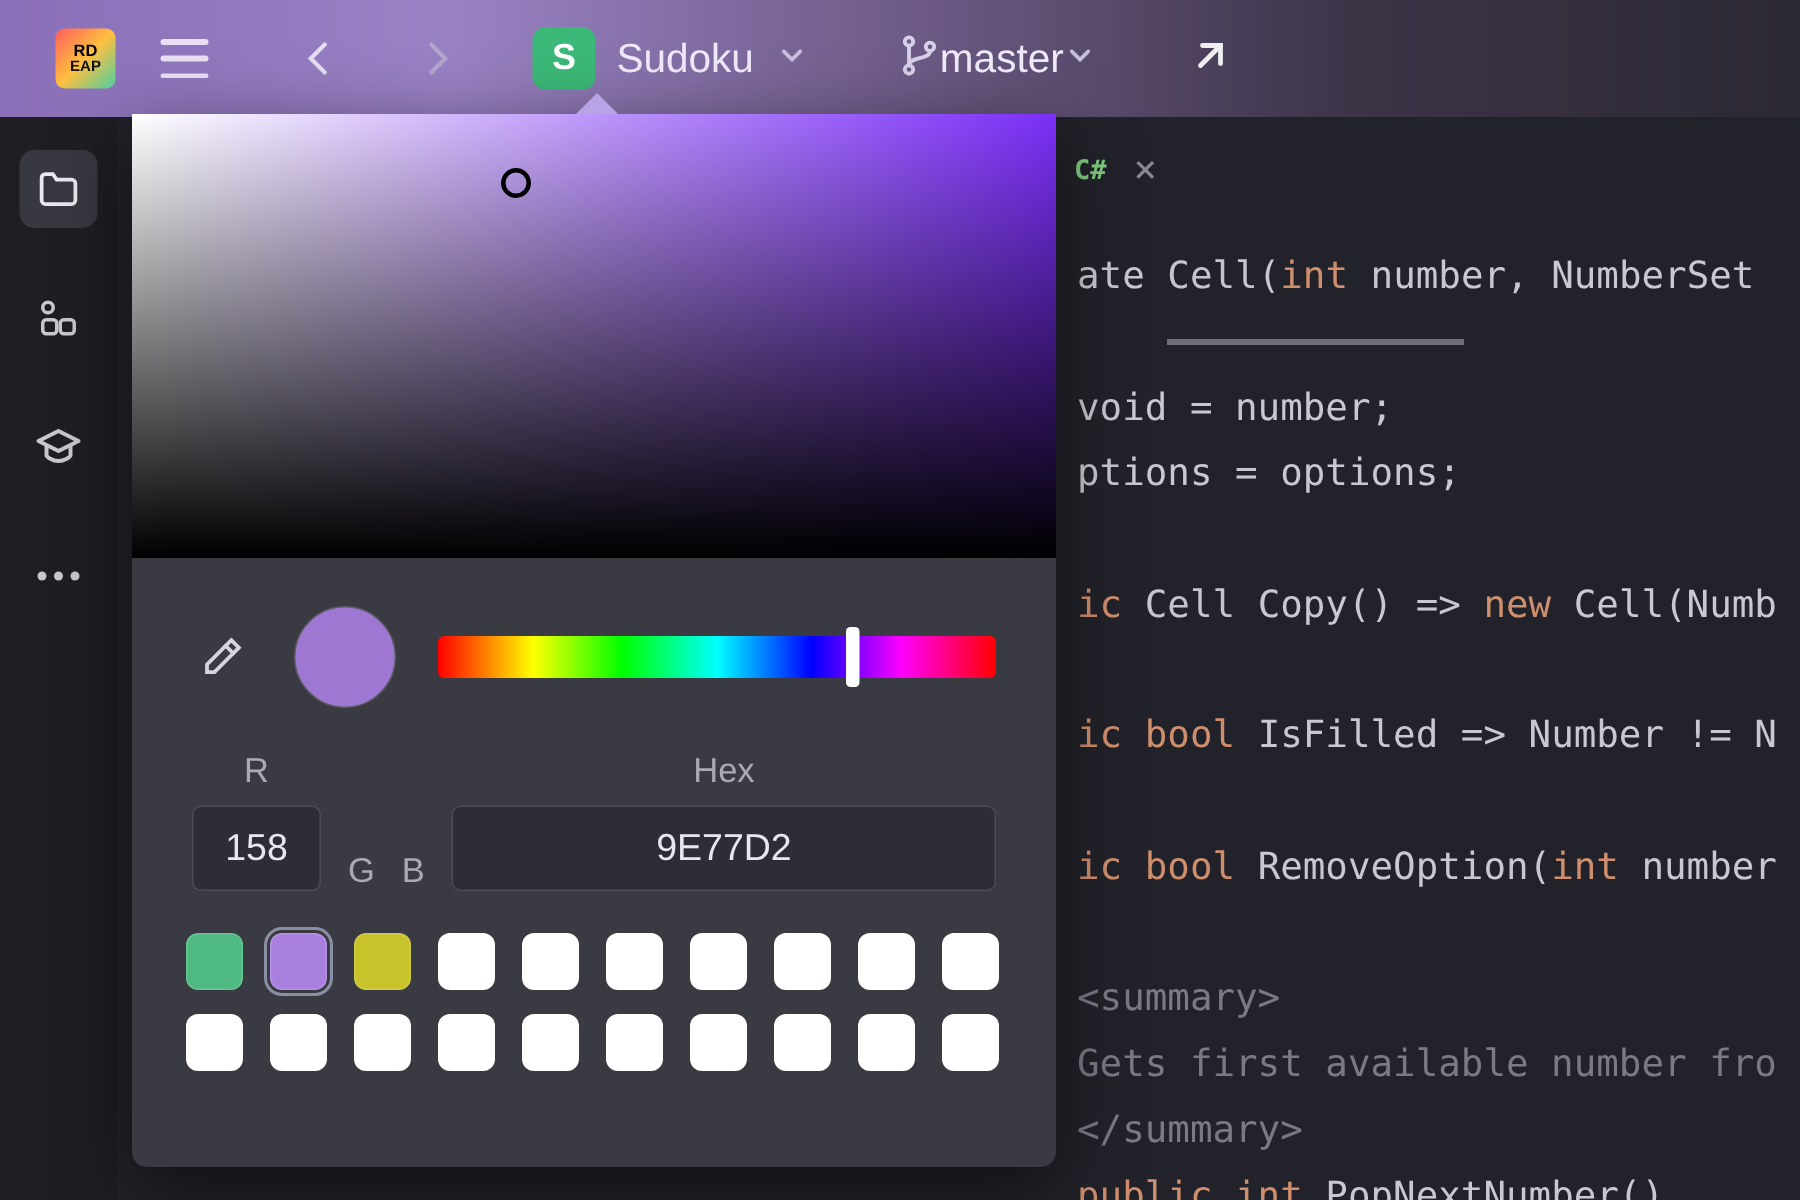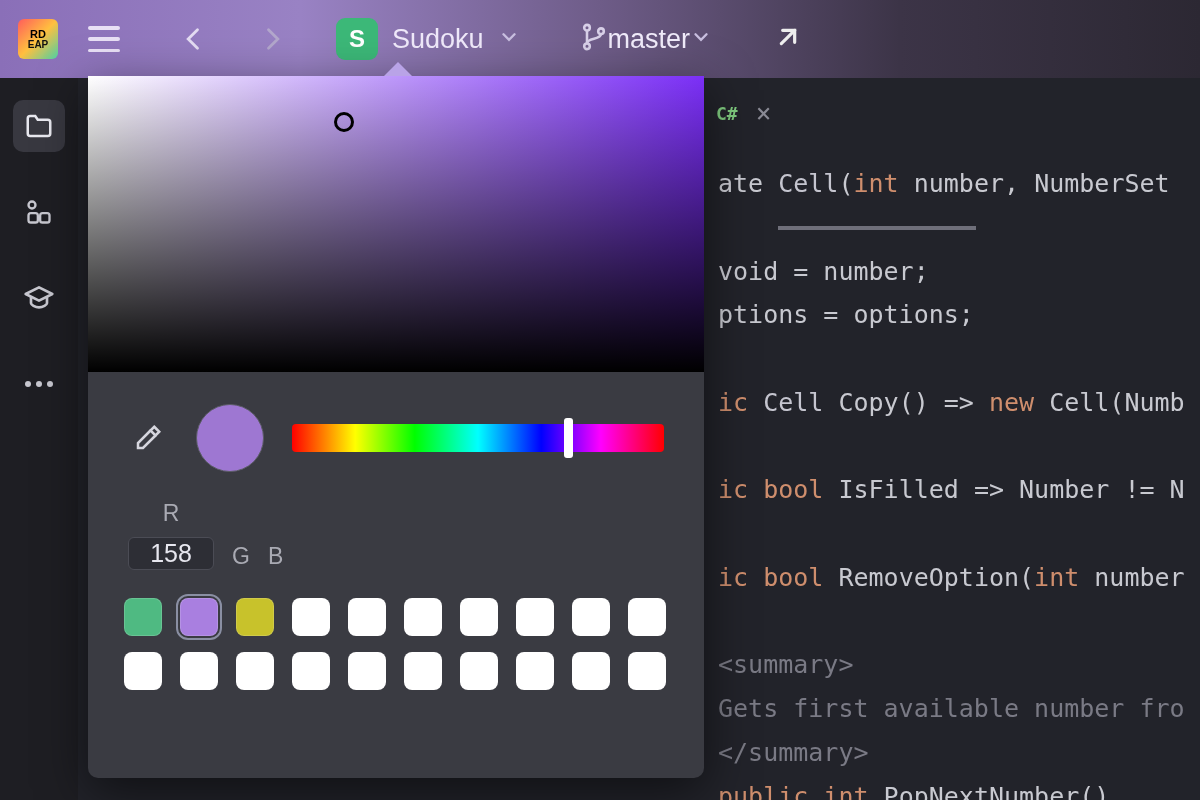--- a/index.html
+++ b/index.html
@@ -13,21 +13,21 @@
     align-items: center;
     padding: 0 18px;
     gap: 30px;
   }
   .app-icon {
     width: 40px; height: 40px;
     background: linear-gradient(135deg, #ff5c5c 0%, #ffbf3f 50%, #4fd1a5 100%);
     border-radius: 6px;
     position: relative;
     display:flex; flex-direction:column; align-items:center; justify-content:center;
-    font-size:11px; font-weight:700; color:#000; line-height:1;
+    font-size:11px; font-weight:700; color:#000; line-height:1;margin-left:19px;
   }
   .app-icon .l2{font-size:10px; color:#111;}
   .hamburger-icon {
     width:32px; height:26px; display:flex; flex-direction:column; justify-content:space-between; cursor:pointer;
   }
   .hamburger-icon span{height:3.5px; background:#e8e0f5; border-radius:2px;}
   .nav-arrows{display:flex; gap:50px; margin-left:30px;}
   .nav-arrow{width:28px; height:28px; cursor:pointer; color:#e4dcf2; display:flex;align-items:center;justify-content:center;}
   .nav-arrow.fwd{color:#b3a7cc;}
   .project-chip{display:flex; align-items:center; gap:14px; margin-left:20px;}
@@ -91,21 +91,21 @@
   .hue{
     flex:1;height:28px;border-radius:4px;position:relative;cursor:pointer;
     background:linear-gradient(to right,#ff0000 0%,#ffff00 17%,#00ff00 33%,#00ffff 50%,#0000ff 67%,#ff00ff 83%,#ff0000 100%);
   }
   .hue-thumb{position:absolute;top:-6px;bottom:-6px;width:9px;background:#fff;border-radius:3px;left:73%;}
   .rgb-row{display:flex;gap:18px;padding:8px 40px 22px;align-items:flex-end;}
   .fld{display:flex;flex-direction:column;align-items:center;gap:10px;}
   .fld label{color:#a9aab3;font-size:23px;}
   .fld input{
     background:#2d2e35;border:1px solid #4b4c55;color:#e7e7ef;font-size:25px;text-align:center;
-    border-radius:6px;height:33px;font-family:inherit;
+    border-radius:6px;height:57px;font-family:inherit;
   }
   .fld.rgb input{width:86px;}
   .fld.hex{flex:1;}
   .fld.hex input{width:100%;}
   .presets{padding:6px 36px 0;display:grid;grid-template-columns:repeat(10,1fr);gap:16px;}
   .preset{width:38px;height:38px;border-radius:8px;cursor:pointer;border:1px solid rgba(255,255,255,.15);}
   .preset.sel{outline:2px solid #8a8fa3;outline-offset:2px;}
 </style>
 </head>
 <body>
@@ -239,20 +239,24 @@
     <div class="fld rgb">
       <label>R</label>
       <input value="158" style="">
     </div>
     <div class="fld rgb">
       <label>G</label>
     </div>
     <div class="fld rgb">
       <label>B</label>
     </div>
+    <div class="fld hex">
+      <label>Hex</label>
+      <input value="9E77D2" style="">
+    </div>
   </div>
   <div class="presets" id="presets">
       <div class="preset" style="background: rgb(79, 186, 130);"></div>
       <div class="preset sel" style="background: rgb(169, 127, 224);"></div>
       <div class="preset" style="background: rgb(200, 194, 43);"></div>
       <div class="preset" style="background: rgb(255, 255, 255);"></div>
       <div class="preset" style="background: rgb(255, 255, 255);"></div>
       <div class="preset" style="background: rgb(255, 255, 255);"></div>
       <div class="preset" style="background: rgb(255, 255, 255);"></div>
       <div class="preset" style="background: rgb(255, 255, 255);"></div>

